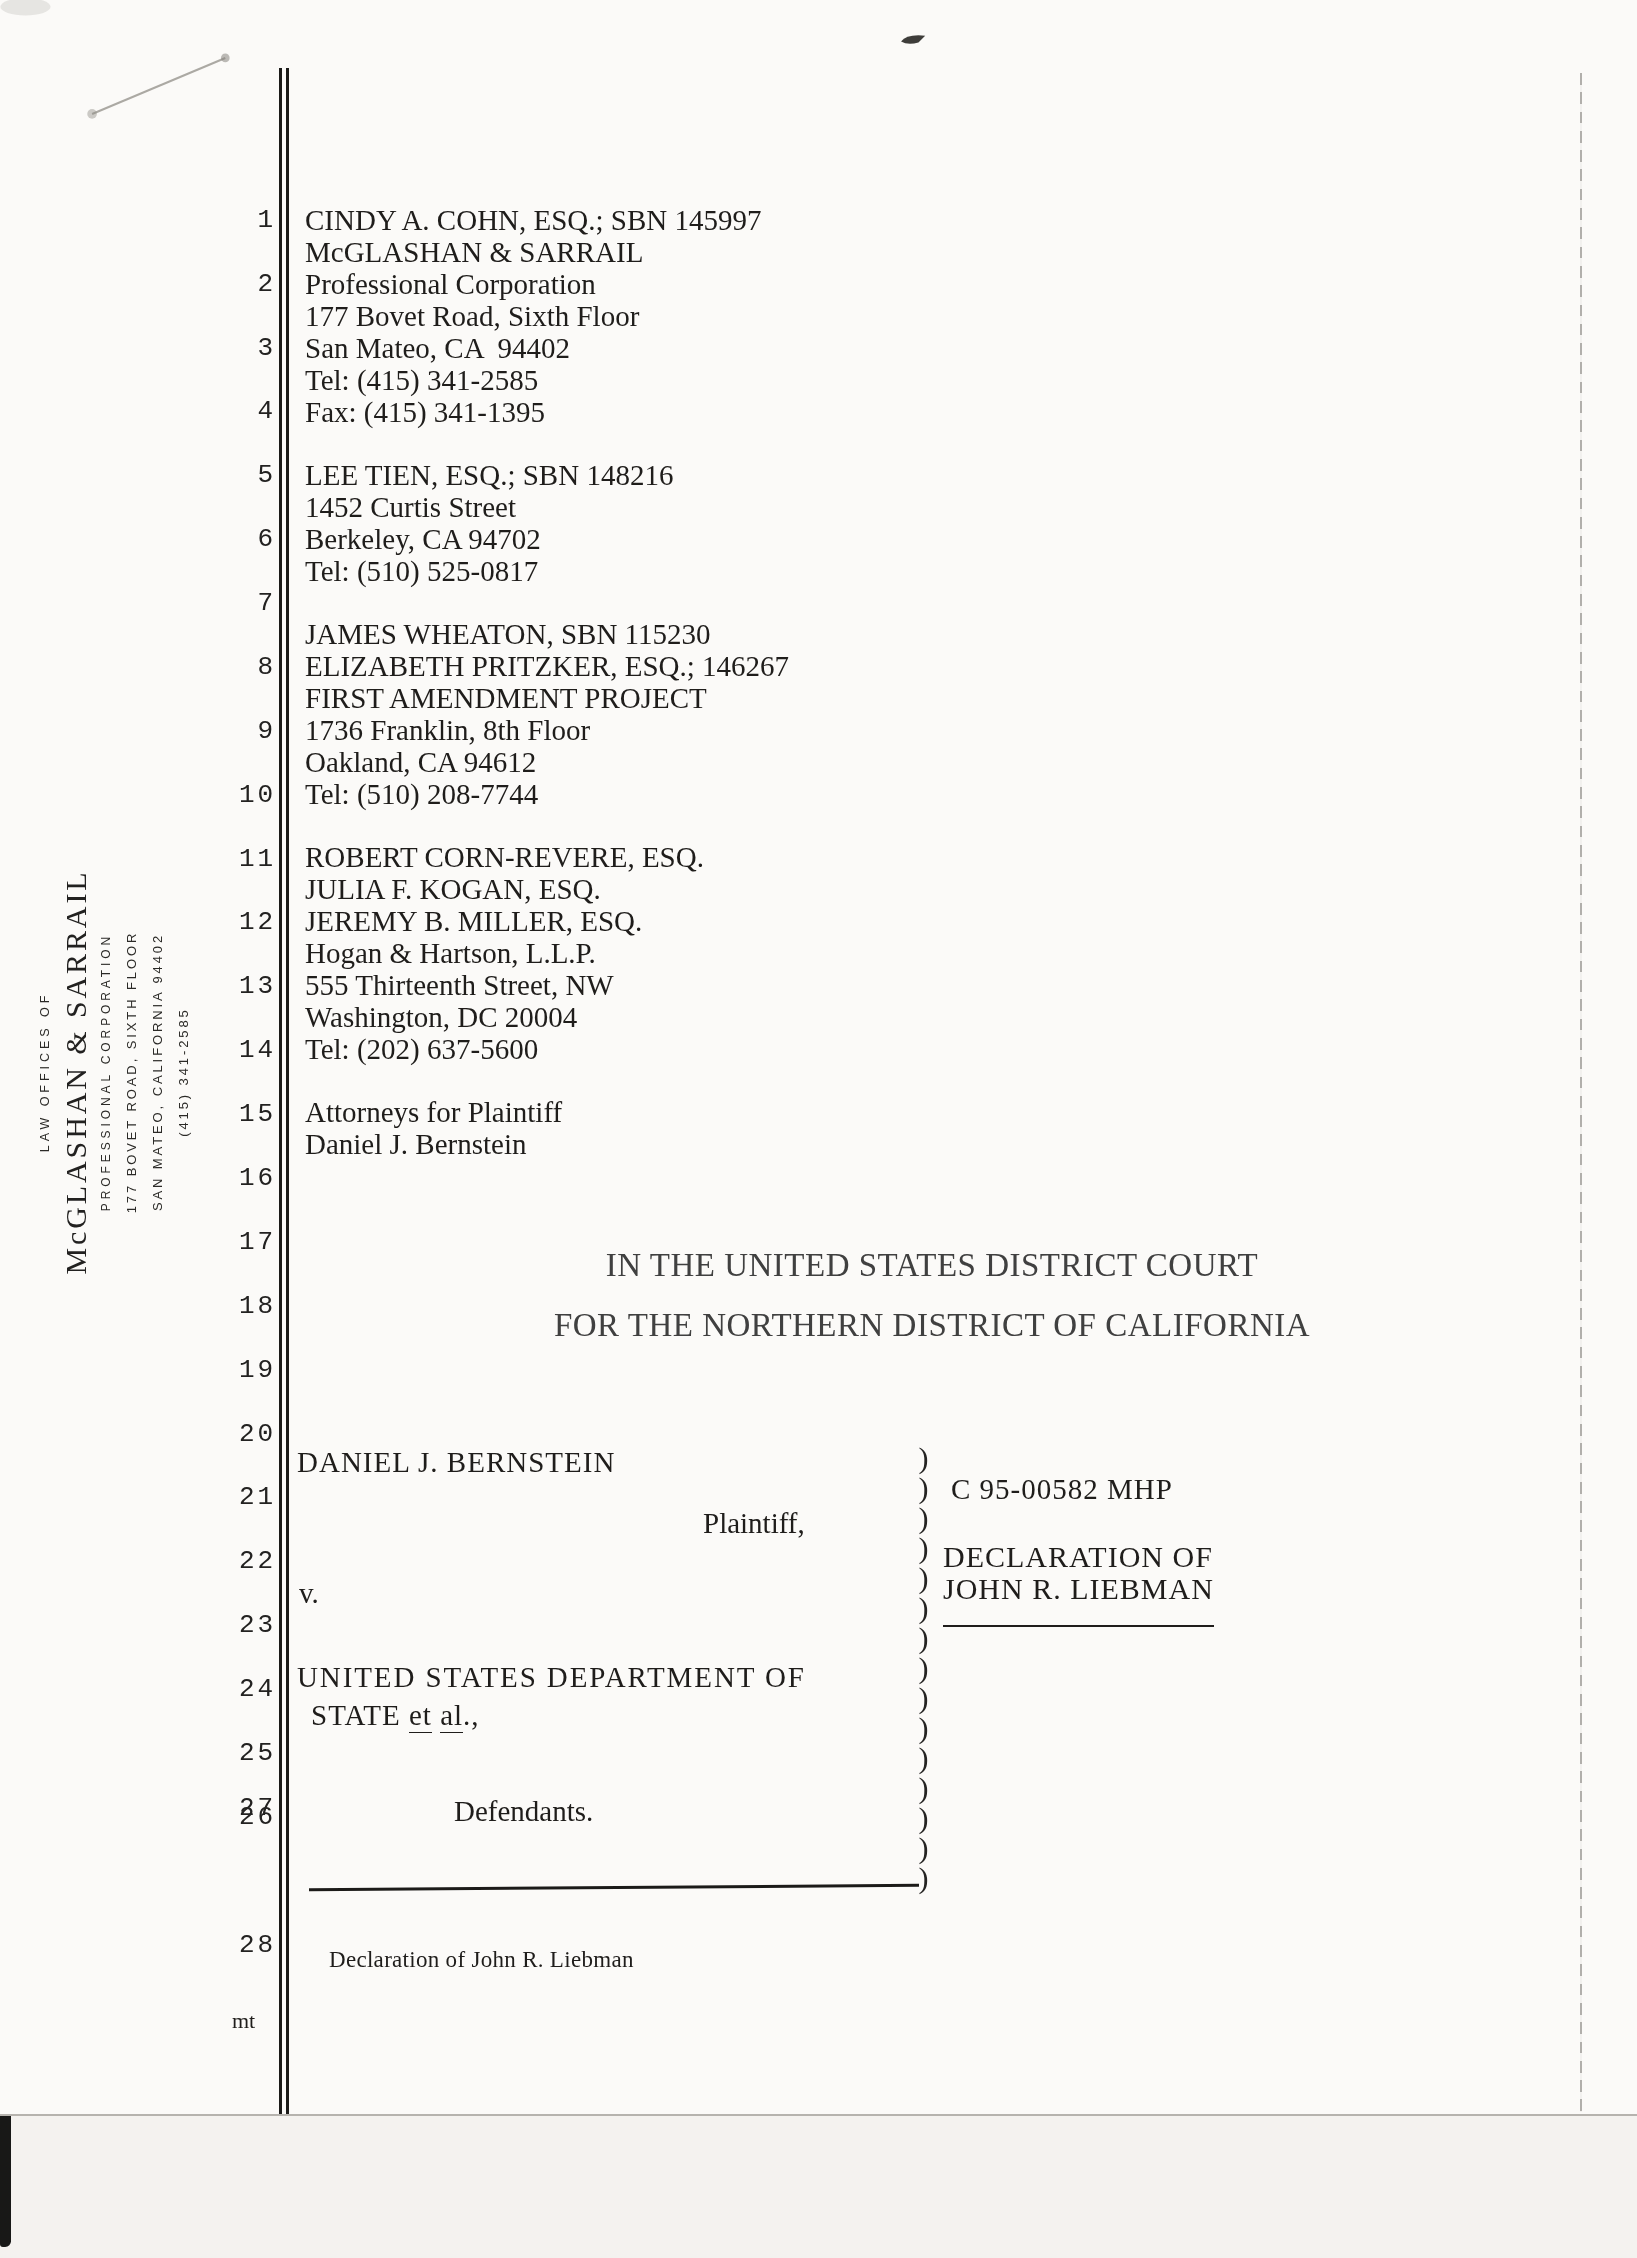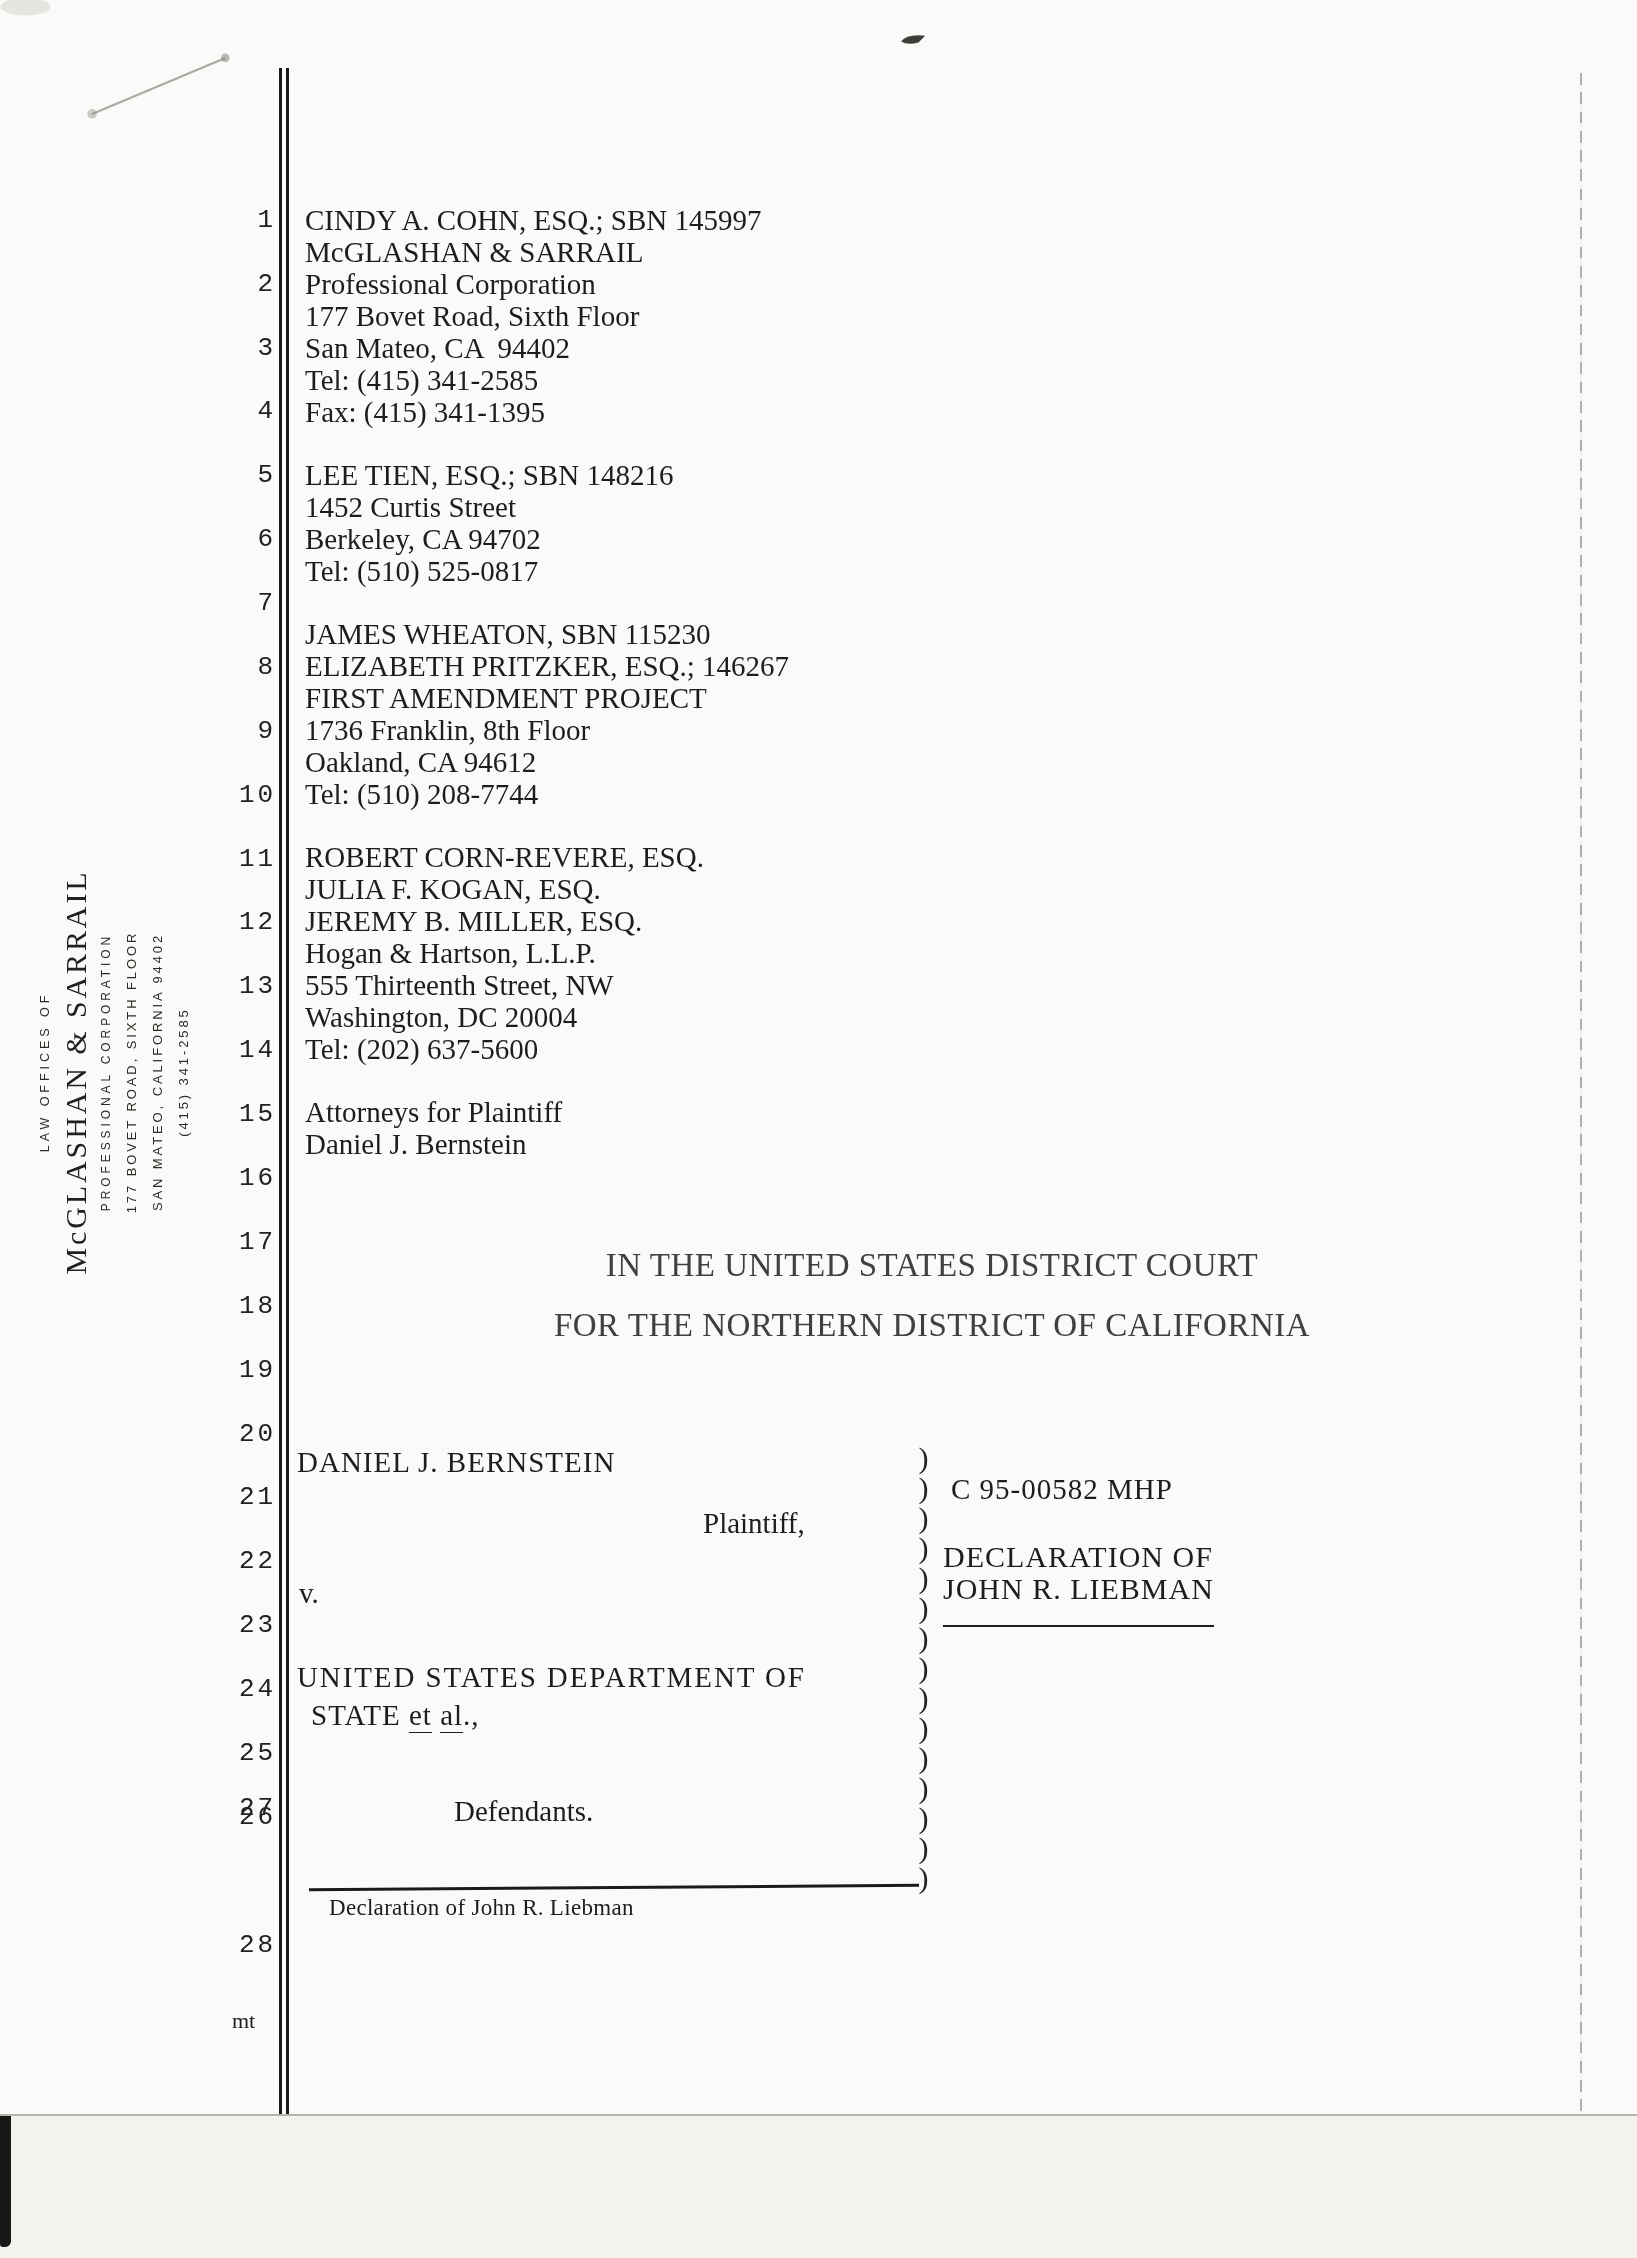--- a/index.html
+++ b/index.html
@@ -77,21 +77,21 @@
     text-align:center;font-size:30px;line-height:32px;color:#242322;
   }
   .case-number{position:absolute;left:951px;top:1473px;font-size:29px;letter-spacing:1px;white-space:pre;}
   .doc-title1{position:absolute;left:943px;top:1540px;font-size:30px;letter-spacing:1px;white-space:pre;}
   .doc-title2{
     position:absolute;left:943px;top:1572px;font-size:30px;letter-spacing:1px;white-space:pre;
     border-bottom:2.9px solid #1f1d1b;padding-bottom:19px;
   }
   
   .footer-initials{position:absolute;left:232px;top:2006px;font-size:22px;line-height:29px;}
-  .footer-title{position:absolute;left:329px;top:1893px;font-size:23px;line-height:29px;letter-spacing:0.3px;}
+  .footer-title{position:absolute;left:329px;top:1945px;font-size:23px;line-height:29px;letter-spacing:0.3px;}
   
   .right-edge-line{
     position:absolute;left:1580px;top:73px;width:1.9px;height:2039px;
     background:repeating-linear-gradient(to bottom,
       rgba(104,101,96,0.5) 0 11.6px, rgba(104,101,96,0.06) 11.6px 19.3px);
   }
   .page-bottom-line{position:absolute;left:0;top:2114px;width:1638px;height:1.9px;background:#b6b3ae;}
   .below-strip{position:absolute;left:0;top:2115px;width:1638px;height:143px;background:#f4f2ef;}
   .corner-bar{position:absolute;left:0;top:2116px;width:10.6px;height:131px;background:#181817;border-radius:0 0 5.8px 2.9px;}
   .marks{position:absolute;left:0;top:0;width:1638px;height:2258px;pointer-events:none;}

